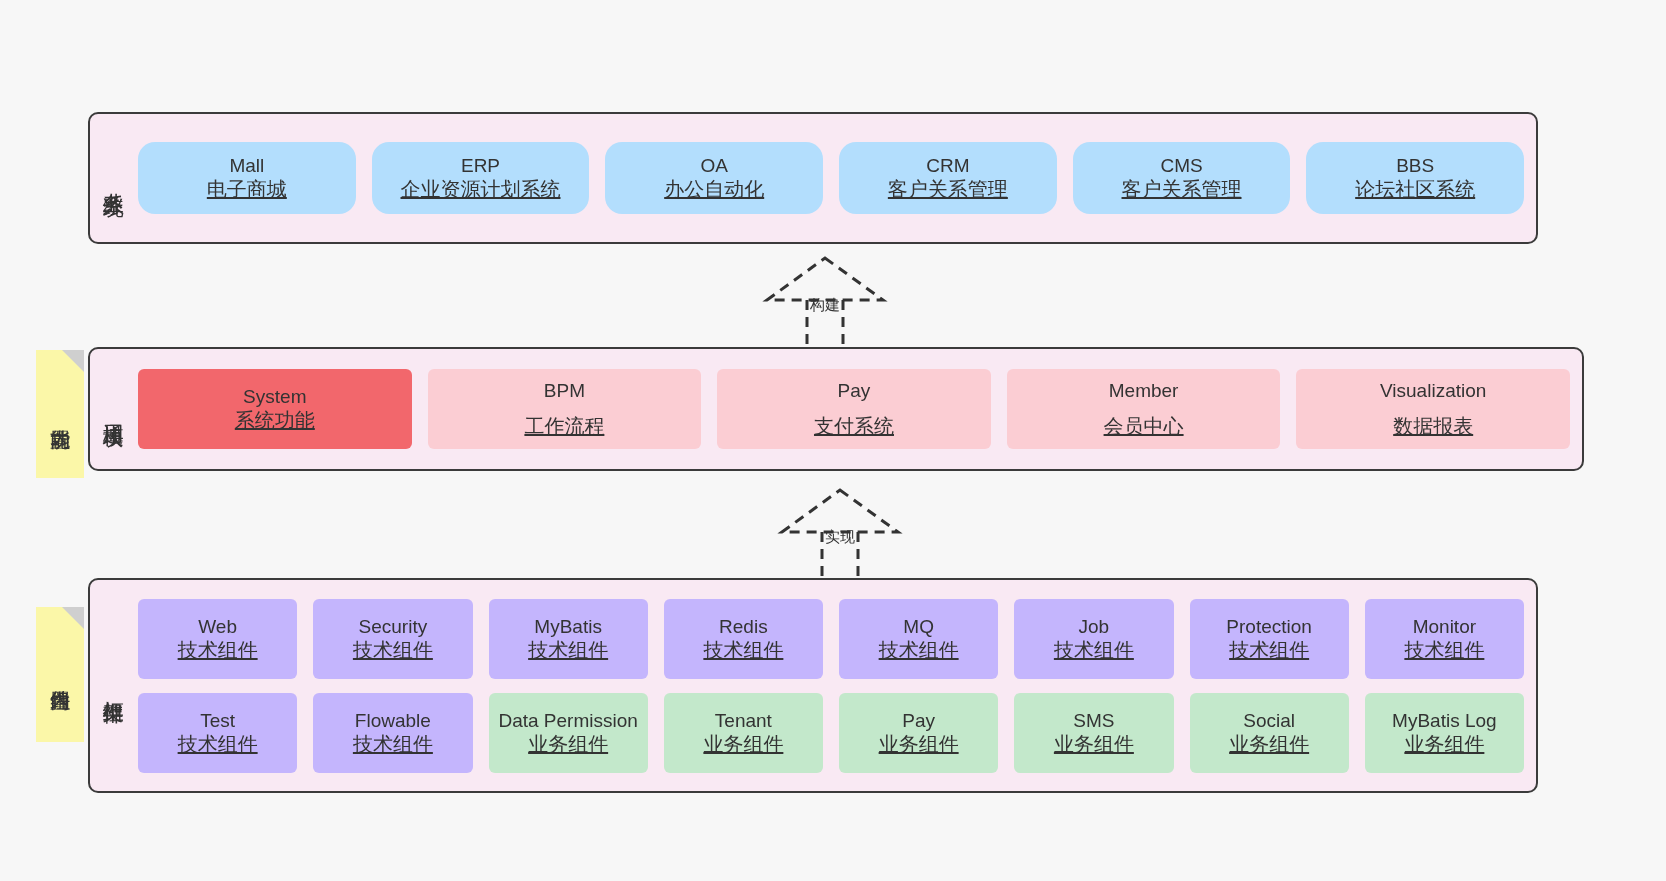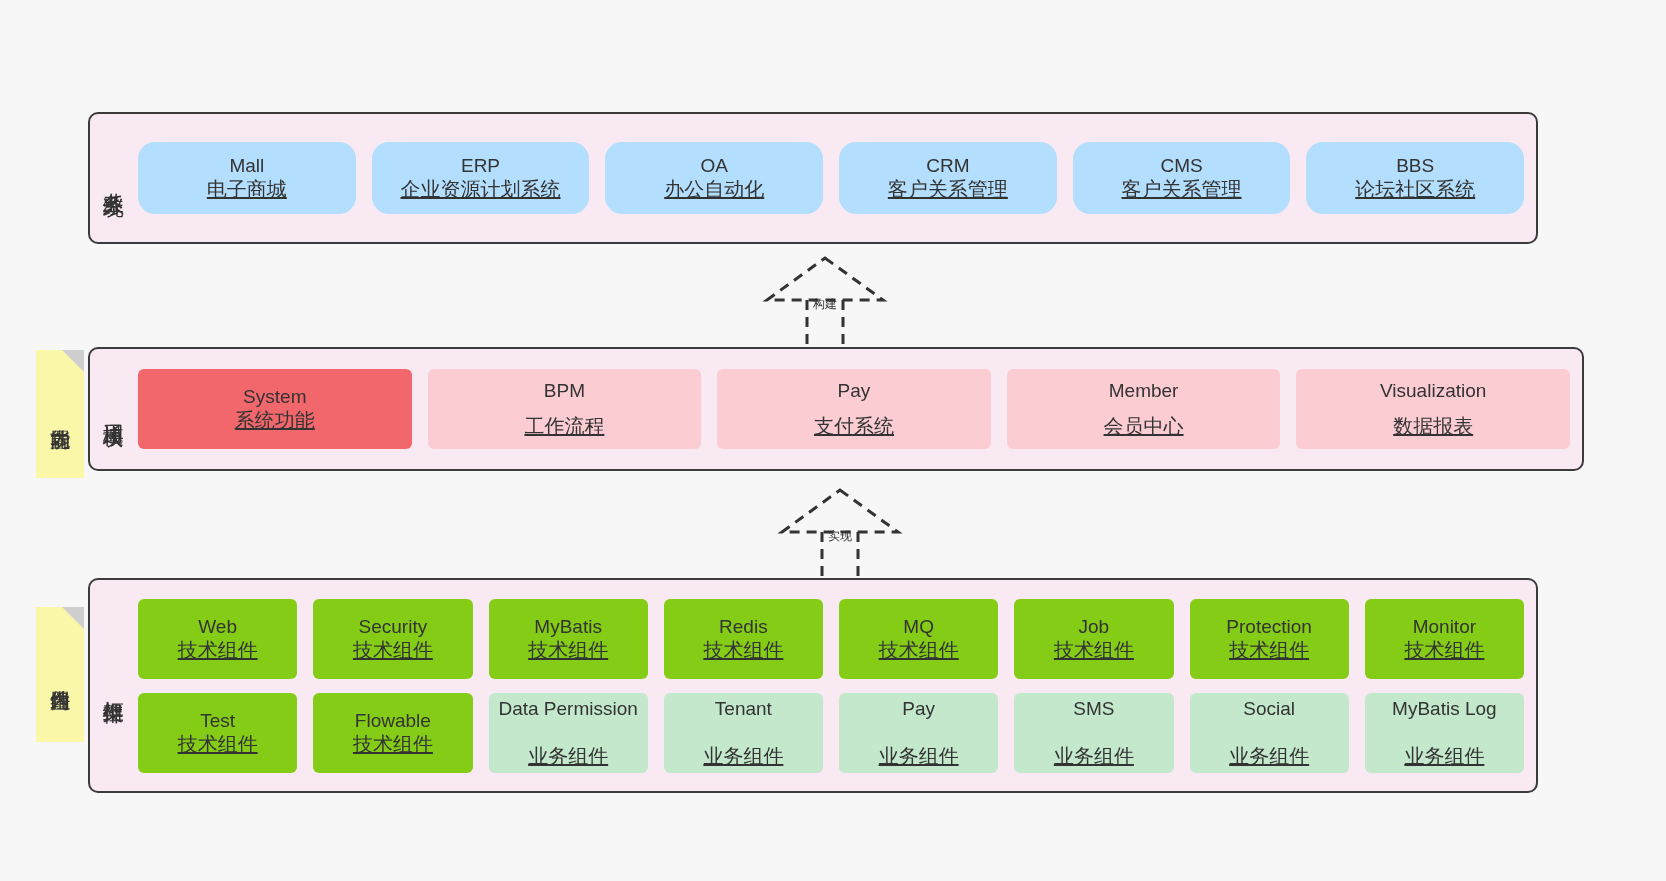--- a/index.html
+++ b/index.html
@@ -84,22 +84,22 @@
     white-space: normal;
   }
   .node .cn {
     font-size: 20px;
     white-space: nowrap;
     text-decoration: underline;
   }
   .node.blue  { background: #b3defd; }
   .node.red   { background: #f2676c; }
   .node.pink  { background: #fbcdd3; gap: 12px; }
-  .node.green { background: #84cc16; }
-  .node.lgreen{ background: #c3e8cb; justify-content: space-between; }
+  .node.green { background: #c4b5fd; }
+  .node.lgreen{ background: #c3e8cb; }
 
   
   #layer-business { left: 88px;  top: 112px; width: 1450px; height: 132px; }
   #layer-common   { left: 88px;  top: 347px; width: 1496px; height: 124px; }
   #layer-framework{ left: 88px;  top: 578px; width: 1450px; height: 215px; }
 
   #layer-business  .node { height: 72px; border-radius: 17px; }
   #layer-common    .node { height: 80px; }
   #layer-framework .node { height: 80px; }
 
@@ -135,21 +135,21 @@
     position: absolute;
     width: 180px;
     height: 92px;
   }
   .connector svg { display: block; overflow: visible; }
   .connector .conn-label {
     position: absolute;
     left: 50%;
     top: 44px;
     transform: translateX(-50%);
-    font-size: 12px;
+    font-size: 15px;
     color: #333333;
     background: transparent;
     white-space: nowrap;
     user-select: none;
   }
   #connector-build   { left: 735px; top: 252px; }
   #connector-realize { left: 750px; top: 484px; }
 </style>
 </head>
 <body>

